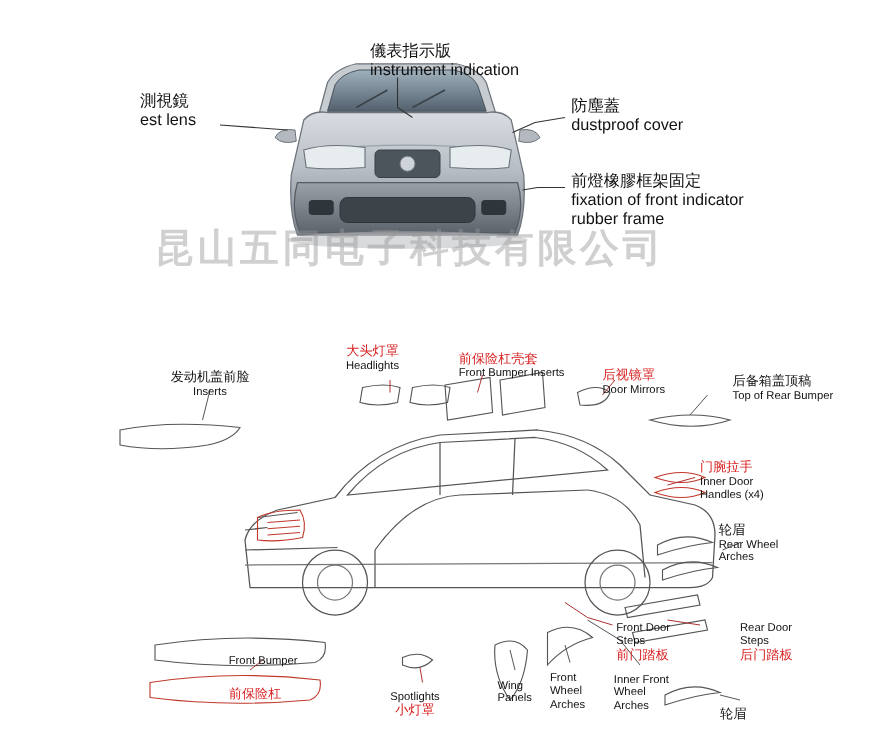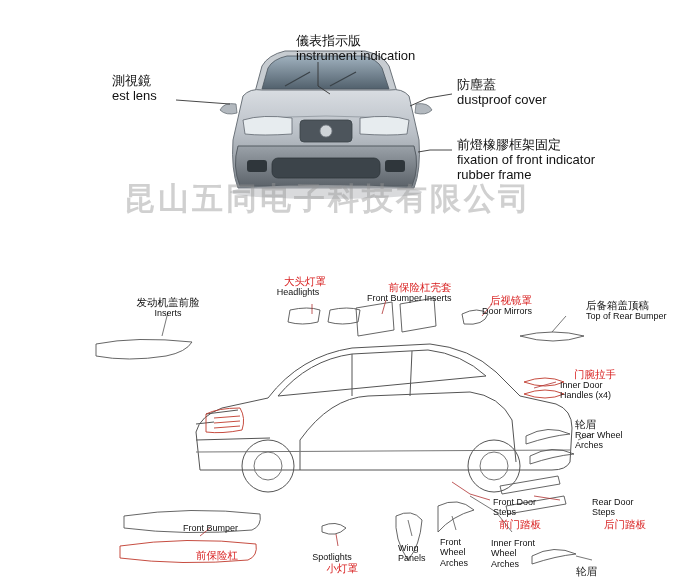--- a/index.html
+++ b/index.html
@@ -23,21 +23,21 @@
     white-space: nowrap;
   }
   .lbl .cn {
     display: block;
     color: #111111;
   }
   .lbl .en {
     display: block;
     color: #111111;
   }
-  .lbl.red .cn { color: #d81f1f; text-align: right; }
+  .lbl.red .cn { color: #d81f1f; }
   .lbl.red .en { color: #111111; }
   .lbl.center { text-align: center; }
 
   
   .top .cn { font-size: 13px; }
   .top .en { font-size: 13px; }
 
   
   .bot .cn { font-size: 10.5px; }
   .bot .en { font-size: 9px; }

